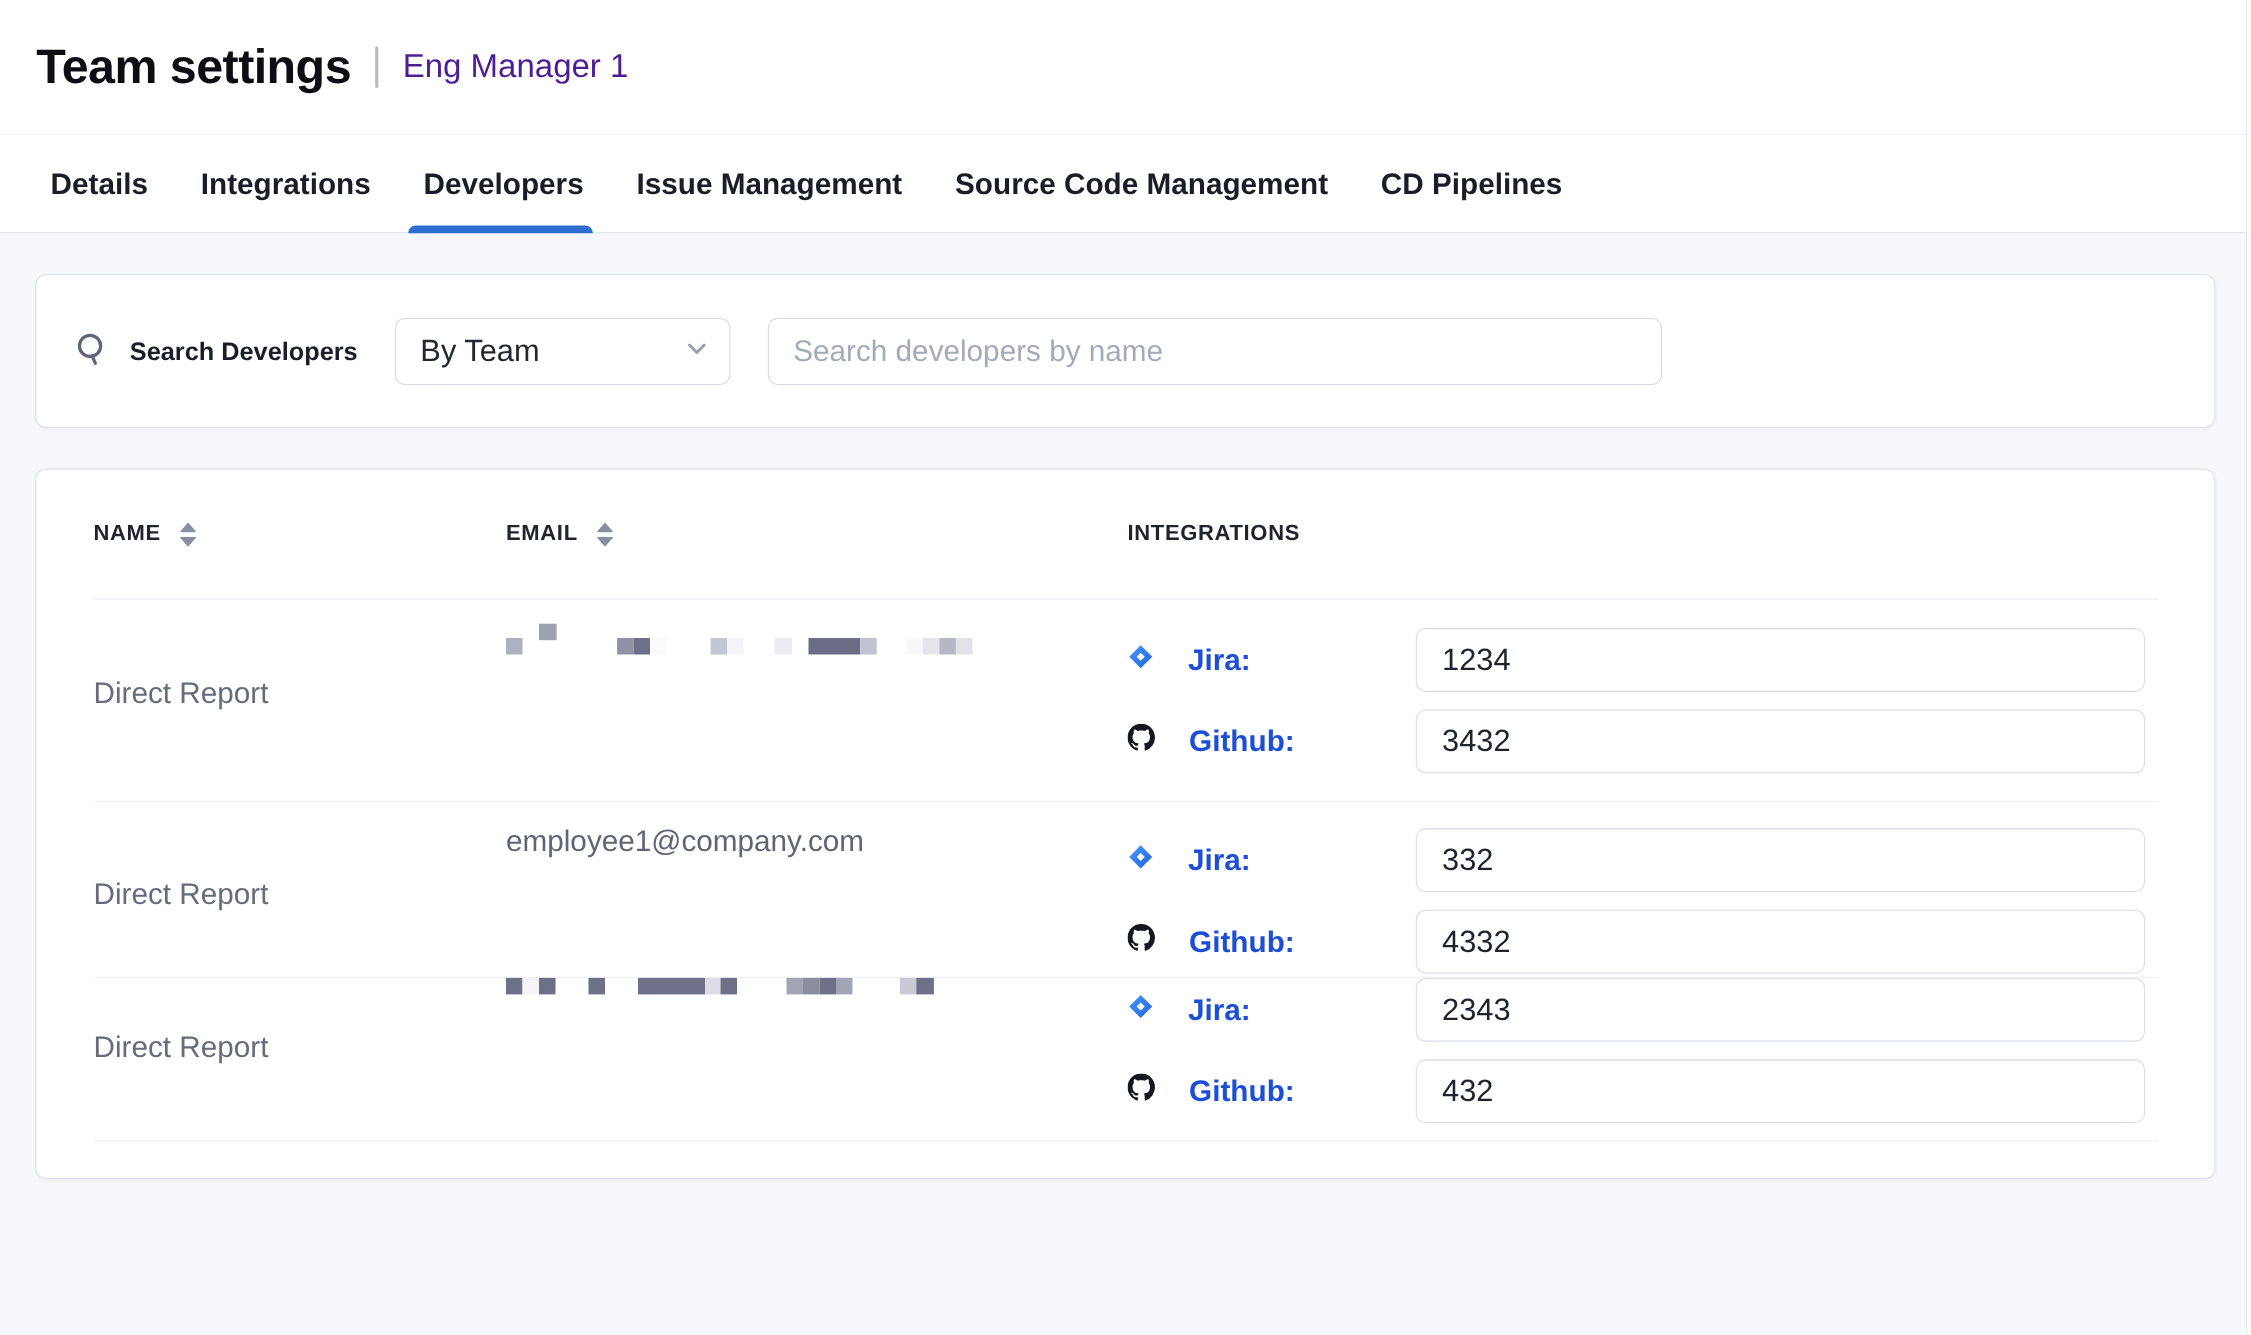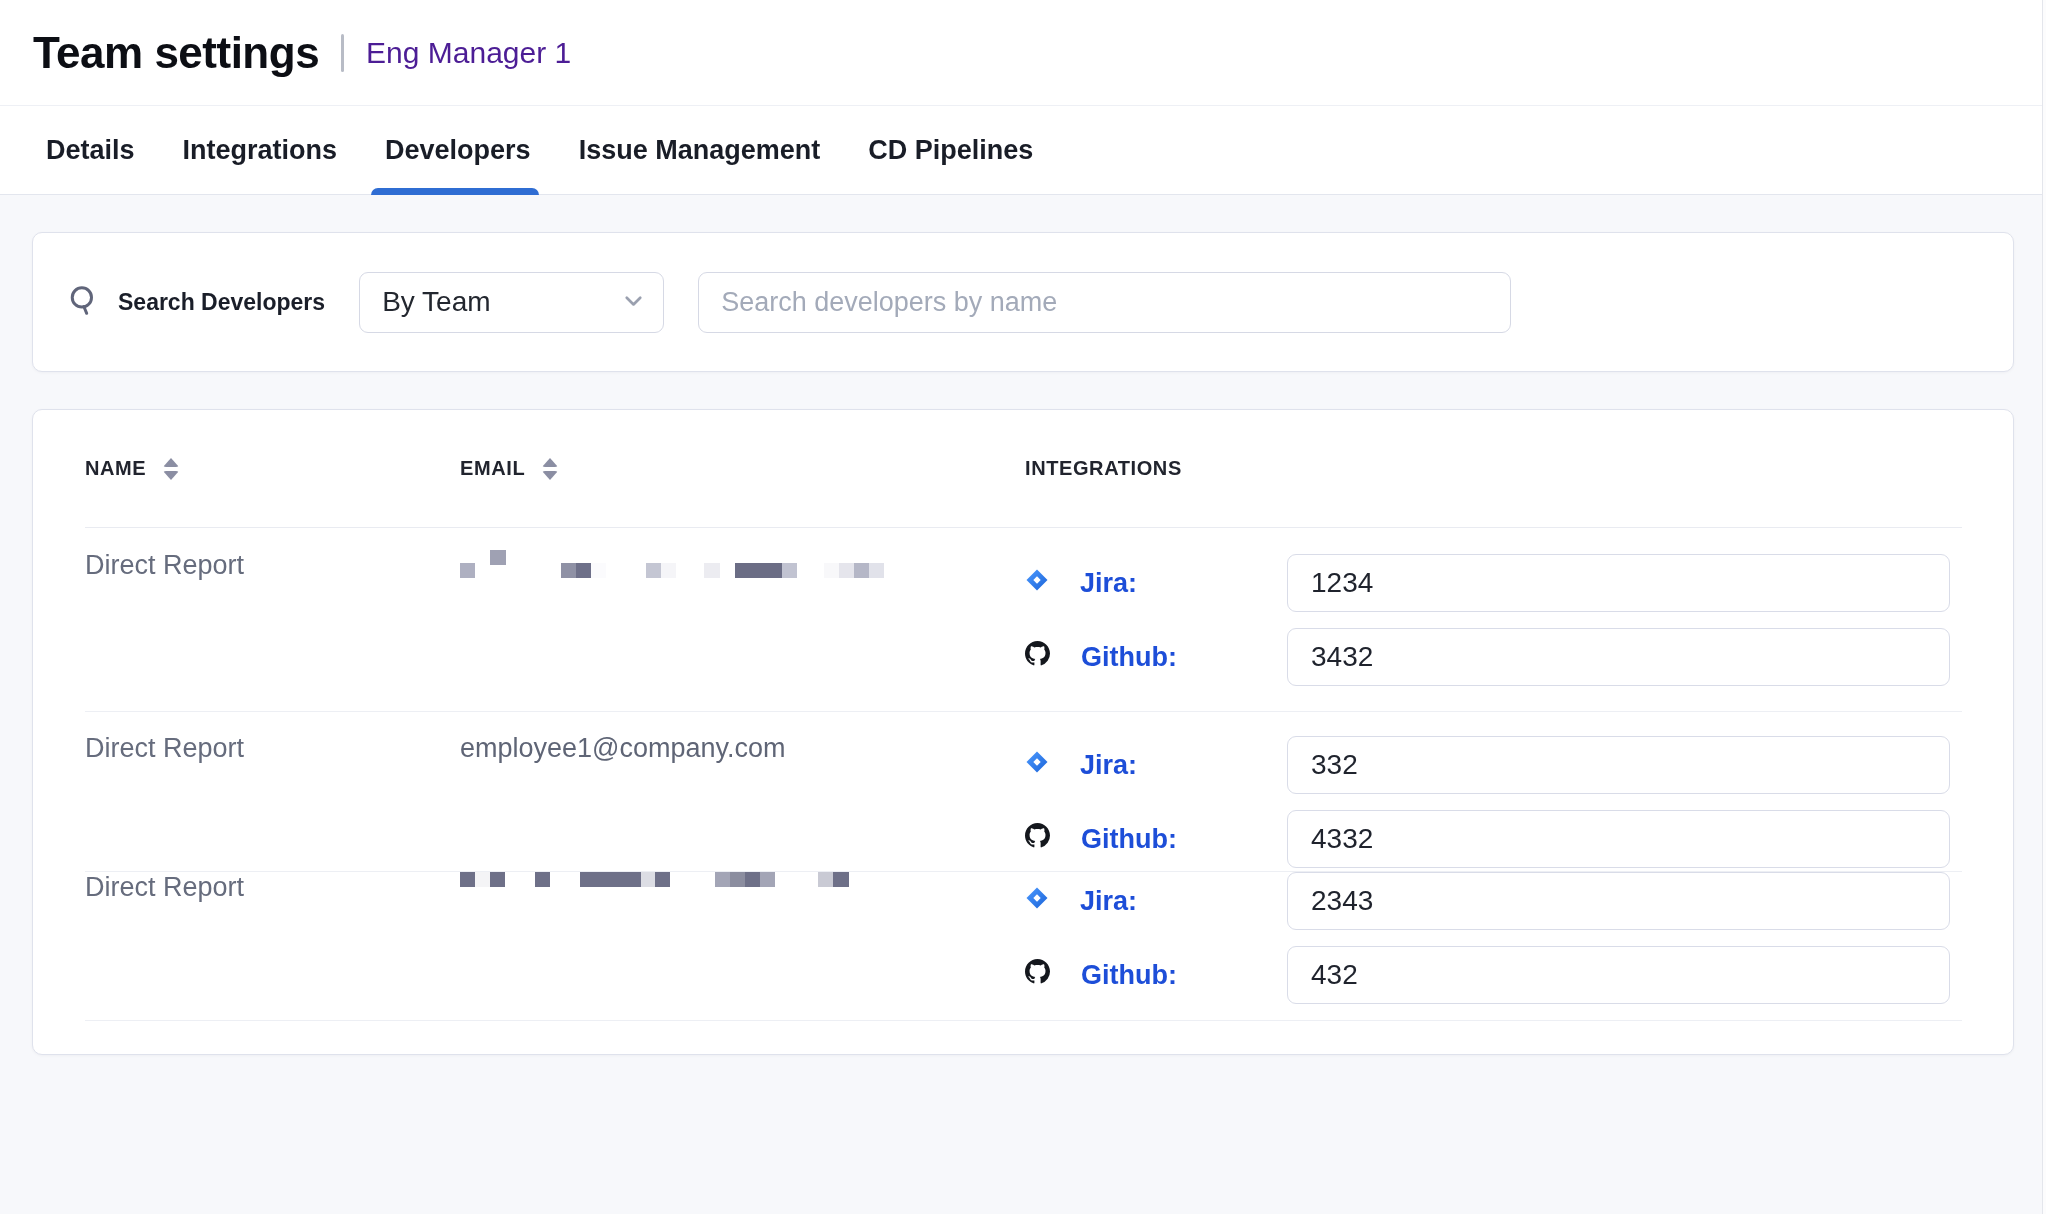--- a/index.html
+++ b/index.html
@@ -8,21 +8,21 @@
     font-family:"Liberation Sans", sans-serif;
     background:#f7f8fb;
     position:relative;
     overflow:hidden;
     color:#1a1e29;
   }
 
   
   .topbar {
     background:#ffffff;
-    height:106px;
+    height:123px;
     display:flex;
     align-items:center;
     padding-left:33px;
     border-bottom:1px solid #eef0f5;
   }
   .page-title {
     font-size:44px;
     font-weight:800;
     letter-spacing:-0.5px;
     color:#0c0e14;
@@ -148,21 +148,21 @@
   .tri-down { width:0;height:0;border-left:8px solid transparent;border-right:8px solid transparent;border-top:9px solid #8b8ea3;border-radius:3px; }
 
   .trow {
     display:flex;
     border-bottom:1px solid #edeff4;
   }
   .trow:nth-of-type(1) { height:198px; }
   .trow:nth-of-type(2) { height:184px; }
   .trow:nth-of-type(3) { height:160px; }
 
-  .name-text  { font-size:27px; color:#666c7d; display:inline-block; }
+  .name-text  { font-size:27px; color:#666c7d; display:inline-block;margin-top:48px; }
   .email-text { font-size:27px; color:#5f6576; display:inline-block; }
 
   .trow:nth-of-type(1) .cell-name,
   .trow:nth-of-type(1) .cell-email { padding-top:24px; }
   .trow:nth-of-type(2) .cell-name,
   .trow:nth-of-type(2) .cell-email { padding-top:22px; }
   .trow:nth-of-type(3) .cell-name,
   .trow:nth-of-type(3) .cell-email { padding-top:21px; }
 
   .trow:nth-of-type(1) .cell-int { padding-top:36px; }
@@ -212,20 +212,21 @@
   <h1 class="page-title">Team settings</h1>
   <span class="title-divider"></span>
   <span class="subtitle">Eng Manager 1</span>
 </header>
 
 <nav class="tabs">
   <div class="tab">Details</div>
   <div class="tab">Integrations</div>
   <div class="tab active">Developers</div>
   <div class="tab">Issue Management</div>
+  <div class="tab">Source Code Management</div>
   <div class="tab">CD Pipelines</div>
 </nav>
 
 <main>
 
   <section class="card search-card">
     <span class="search-icon">
       <svg width="34" height="34" viewBox="0 0 24 24" fill="none" stroke="#60657a" stroke-width="2.1" stroke-linecap="round">
         <circle cx="11.2" cy="10.2" r="6.8"></circle>
         <line x1="12.6" y1="16.6" x2="14.6" y2="21.4"></line>

